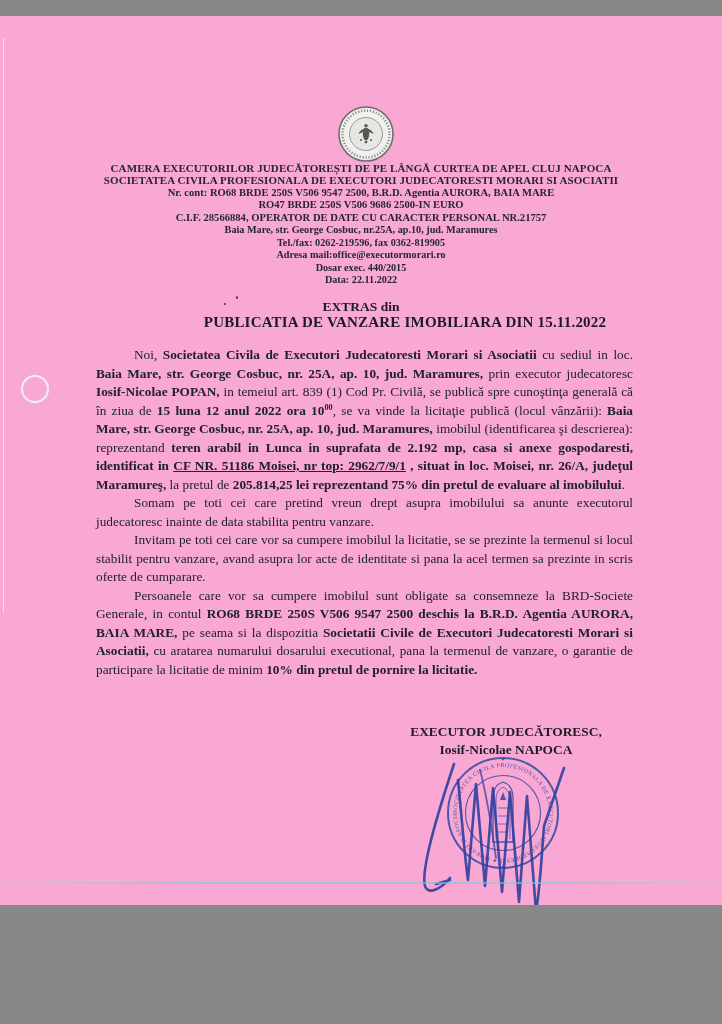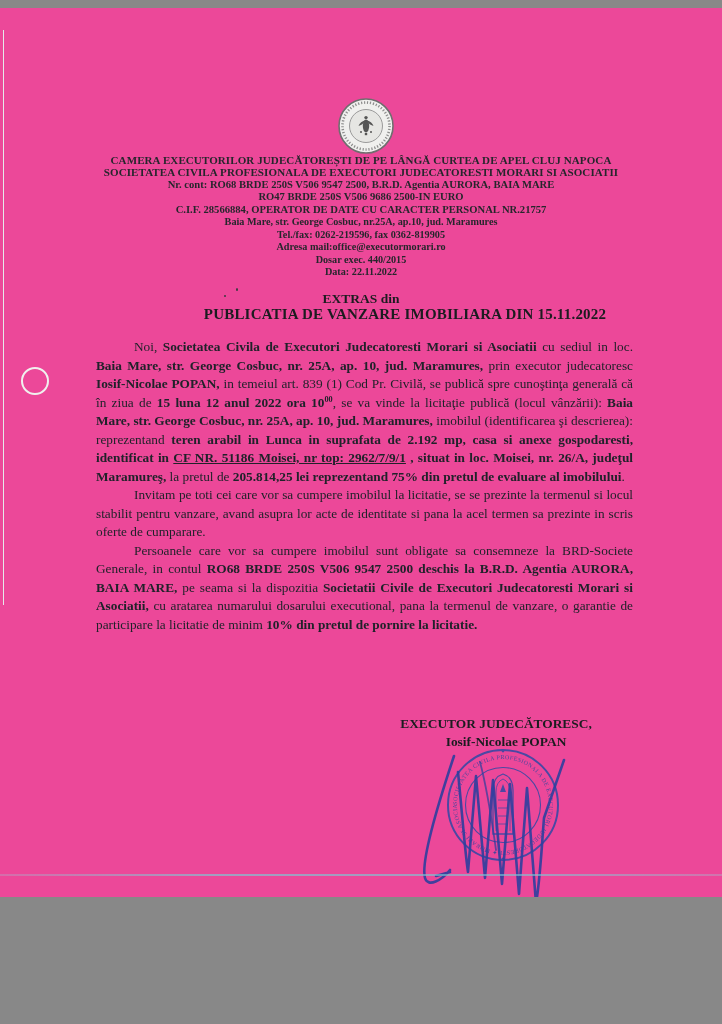--- a/index.html
+++ b/index.html
@@ -1,18 +1,18 @@
 <!DOCTYPE html>
 <html><head>
 <meta charset="utf-8">
 <style>
   html,body{margin:0;padding:0;background:#888;}
   .page{
-    position:relative;width:722px;height:889px;margin:8px auto;
-    background:#ec4899;overflow:hidden;
+    position:relative;width:722px;height:889px;margin:16px auto;
+    background:#f9a8d4;overflow:hidden;
     font-family:"Liberation Serif","DejaVu Serif",serif;color:#1c1c20;
   }
   
   .edge-line-left{position:absolute;left:3px;top:22px;width:1px;height:575px;background:#e6e9ea;}
   .edge-line-left2{position:absolute;left:3px;top:930px;width:1px;height:94px;background:#eceef0;}
   .hole-punch{position:absolute;left:21px;top:359px;width:24px;height:24px;border-radius:50%;
     border:2px solid #f0f0ee;background:transparent;}
   .cyan-line{position:absolute;left:0;top:866px;width:722px;height:2px;
     background:linear-gradient(90deg,rgba(150,215,220,.25),rgba(120,205,214,.65) 30%,rgba(120,205,214,.6) 75%,rgba(150,215,220,.3));}
   .bottom-line{position:absolute;left:86px;top:1008px;width:628px;height:2px;background:#dcdcda;}
@@ -37,21 +37,21 @@
 
   
   .body-text{position:absolute;left:96px;top:330px;width:537px;
     font-size:13.3px;line-height:18.5px;text-align:justify;color:#20222a;}
   .body-text p{margin:0;text-indent:38px;}
   .b{font-weight:bold;}
   .u{text-decoration:underline;}
   sup{font-size:.62em;line-height:0;}
 
   
-  .sig-title{position:absolute;left:388px;top:708px;width:216px;text-align:center;font-weight:bold;font-size:13.4px;}
+  .sig-title{position:absolute;left:398px;top:708px;width:216px;text-align:center;font-weight:bold;font-size:13.4px;}
   .sig-name{position:absolute;left:398px;top:726px;width:216px;text-align:center;font-weight:bold;font-size:13.4px;}
 
   .stampsig{position:absolute;left:392px;top:714px;width:240px;height:200px;}
 </style>
 </head>
 <body>
 
 <div class="page">
 
   <div class="edge-line-left"></div>
@@ -88,26 +88,27 @@
     <div class="hC">Adresa mail:office@executormorari.ro</div>
     <div class="hC">Dosar exec. 440/2015</div>
     <div class="hC">Data: 22.11.2022</div>
   </div>
 
   <div class="title1">EXTRAS din</div>
   <div class="title2">PUBLICATIA DE VANZARE IMOBILIARA DIN 15.11.2022</div>
 
   <div class="body-text">
     <p><span>Noi, </span><span class="b">Societatea Civila de Executori Judecatoresti Morari si Asociatii</span><span> cu sediul in loc. </span><span class="b">Baia Mare, str. George Cosbuc, nr. 25A, ap. 10, jud. Maramures,</span><span> prin executor judecatoresc </span><span class="b">Iosif-Nicolae POPAN,</span><span> in temeiul art. 839 (1) Cod Pr. Civilă, se publică spre cunoştinţa generală că în ziua de </span><span class="b">15 luna 12 anul 2022 ora 10</span><sup class="b">00</sup><span>, se va vinde la licitaţie publică (locul vânzării): </span><span class="b">Baia Mare, str. George Cosbuc, nr. 25A, ap. 10, jud. Maramures,</span><span> imobilul (identificarea şi descrierea): reprezentand </span><span class="b">teren arabil in Lunca in suprafata de 2.192 mp, casa si anexe gospodaresti, identificat in </span><span class="b u">CF NR. 51186 Moisei, nr top: 2962/7/9/1</span><span class="b"> , situat in loc. Moisei, nr. 26/A, judeţul Maramureş,</span><span> la pretul de </span><span class="b">205.814,25 lei reprezentand 75% din pretul de evaluare al imobilului</span><span>.</span></p>
+    <p><span>Somam pe toti cei care pretind vreun drept asupra imobilului sa anunte executorul judecatoresc inainte de data stabilita pentru vanzare.</span></p>
     <p><span>Invitam pe toti cei care vor sa cumpere imobilul la licitatie, se se prezinte la termenul si locul stabilit pentru vanzare, avand asupra lor acte de identitate si pana la acel termen sa prezinte in scris oferte de cumparare.</span></p>
     <p><span>Persoanele care vor sa cumpere imobilul sunt obligate sa consemneze la BRD-Societe Generale, in contul </span><span class="b">RO68 BRDE 250S V506 9547 2500  deschis la B.R.D. Agentia AURORA, BAIA MARE,</span><span> pe seama si la dispozitia </span><span class="b">Societatii Civile de Executori Judecatoresti Morari si Asociatii,</span><span> cu aratarea numarului dosarului executional, pana la termenul de vanzare, o garantie de participare la licitatie de minim </span><span class="b">10% din pretul de pornire la licitatie.</span></p>
   </div>
 
   <div class="sig-title">EXECUTOR JUDECĂTORESC,</div>
-  <div class="sig-name">Iosif-Nicolae POPAN</div>
+  <div class="sig-name">Iosif-Nicolae NAPOCA</div>
 
   <svg class="stampsig" viewBox="0 0 240 200">
     <g opacity="0.87">
       <circle cx="111" cy="83" r="55" fill="none" stroke="#3449a5" stroke-width="2"></circle>
       <circle cx="111" cy="83" r="37.5" fill="none" stroke="#3449a5" stroke-width="1.1"></circle>
       <path id="ringPath" d="M 111 83 m -46 0 a 46 46 0 1 1 92 0 a 46 46 0 1 1 -92 0" fill="none"></path>
       <text font-size="6" fill="#31459f" letter-spacing="0.4" font-family="Liberation Serif, serif">
         <textPath href="#ringPath">SOCIETATEA CIVILA PROFESIONALA DE EXECUTORI JUDECATORESTI ✦ MORARI SI ASOCIATII ✦ BAIA MARE</textPath>
       </text>
       <g stroke="#3449a5" fill="none" stroke-width="1.3">

